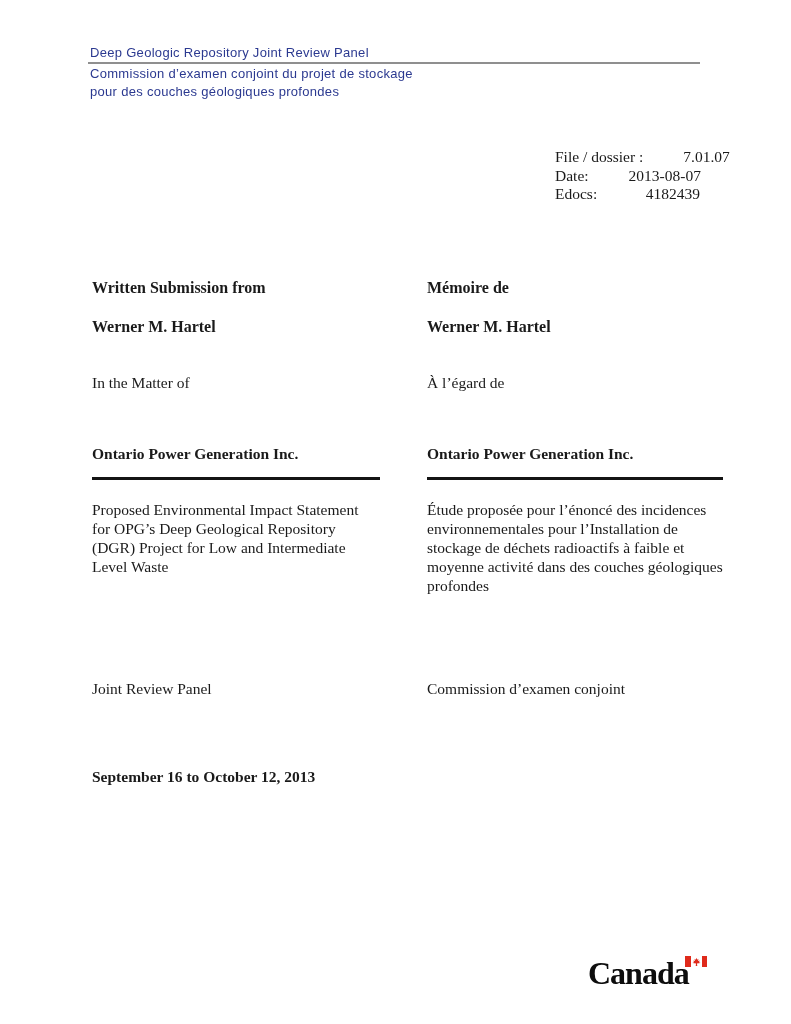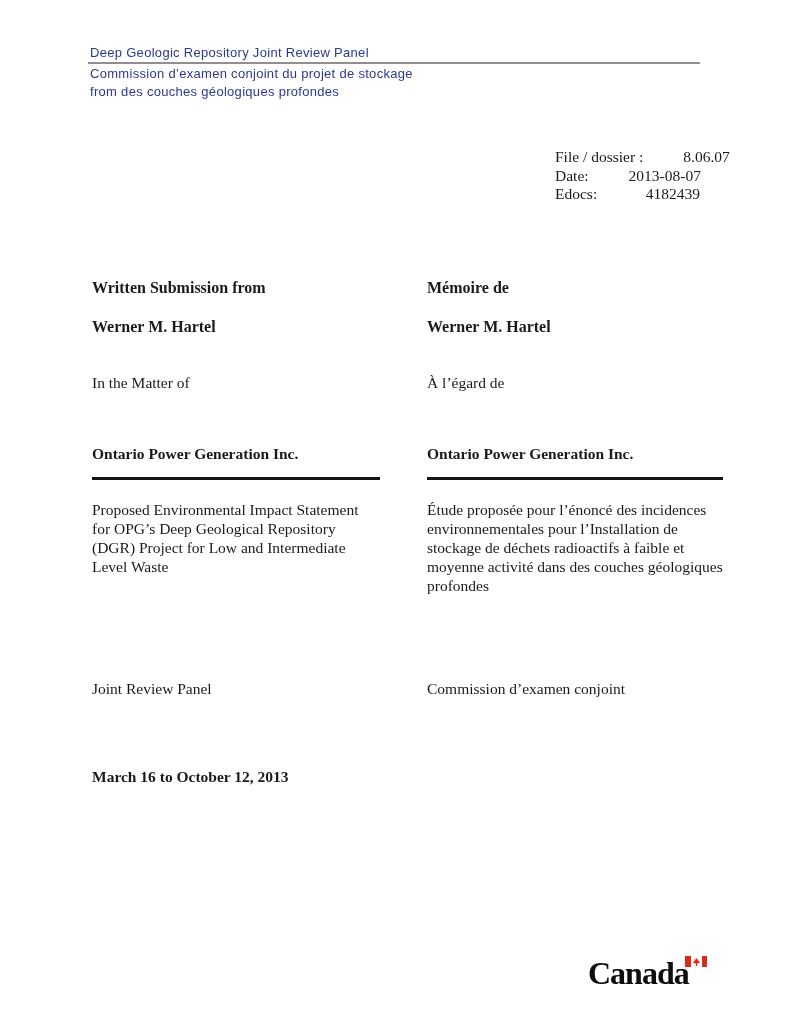--- a/index.html
+++ b/index.html
@@ -98,46 +98,46 @@
   .wm-flag .field svg { position: absolute; left: 1px; top: 0.5px; width: 9px; height: 10px; }
 </style>
 </head>
 <body>
 
 <div class="page">
 
   <div class="hdr-en">Deep Geologic Repository Joint Review Panel</div>
   <div class="hdr-rule"></div>
   <div class="hdr-fr1">Commission d’examen conjoint du projet de stockage</div>
-  <div class="hdr-fr2">from des couches géologiques profondes</div>
+  <div class="hdr-fr2">pour des couches géologiques profondes</div>
 
   <div class="refblock">
     <div class="refrow">
       <span>File / dossier :</span>
-      <span>8.06.07</span>
+      <span>7.01.07</span>
     </div>
     <div class="refrow">
       <span>Date:</span>
       <span>2013-08-07</span>
     </div>
     <div class="refrow">
       <span>Edocs:</span>
       <span>4182439</span>
     </div>
   </div>
 
   <div class="col col-left">
     <div class="row-heading">Written Submission from</div>
     <div class="row-author">Werner M. Hartel</div>
     <div class="row-matter">In the Matter of</div>
     <div class="row-company">Ontario Power Generation Inc.</div>
     <div class="row-rule"></div>
     <div class="row-desc">Proposed Environmental Impact Statement for OPG’s Deep Geological Repository (DGR) Project for Low and Intermediate Level Waste</div>
     <div class="row-panel">Joint Review Panel</div>
-    <div class="row-period">March 16 to October 12, 2013</div>
+    <div class="row-period">September 16 to October 12, 2013</div>
   </div>
 
   <div class="col col-right">
     <div class="row-heading">Mémoire de</div>
     <div class="row-author">Werner M. Hartel</div>
     <div class="row-matter">À l’égard de</div>
     <div class="row-company">Ontario Power Generation Inc.</div>
     <div class="row-rule"></div>
     <div class="row-desc">Étude proposée pour l’énoncé des incidences environnementales pour l’Installation de stockage de déchets radioactifs à faible et moyenne activité dans des couches géologiques profondes</div>
     <div class="row-panel">Commission d’examen conjoint</div>

